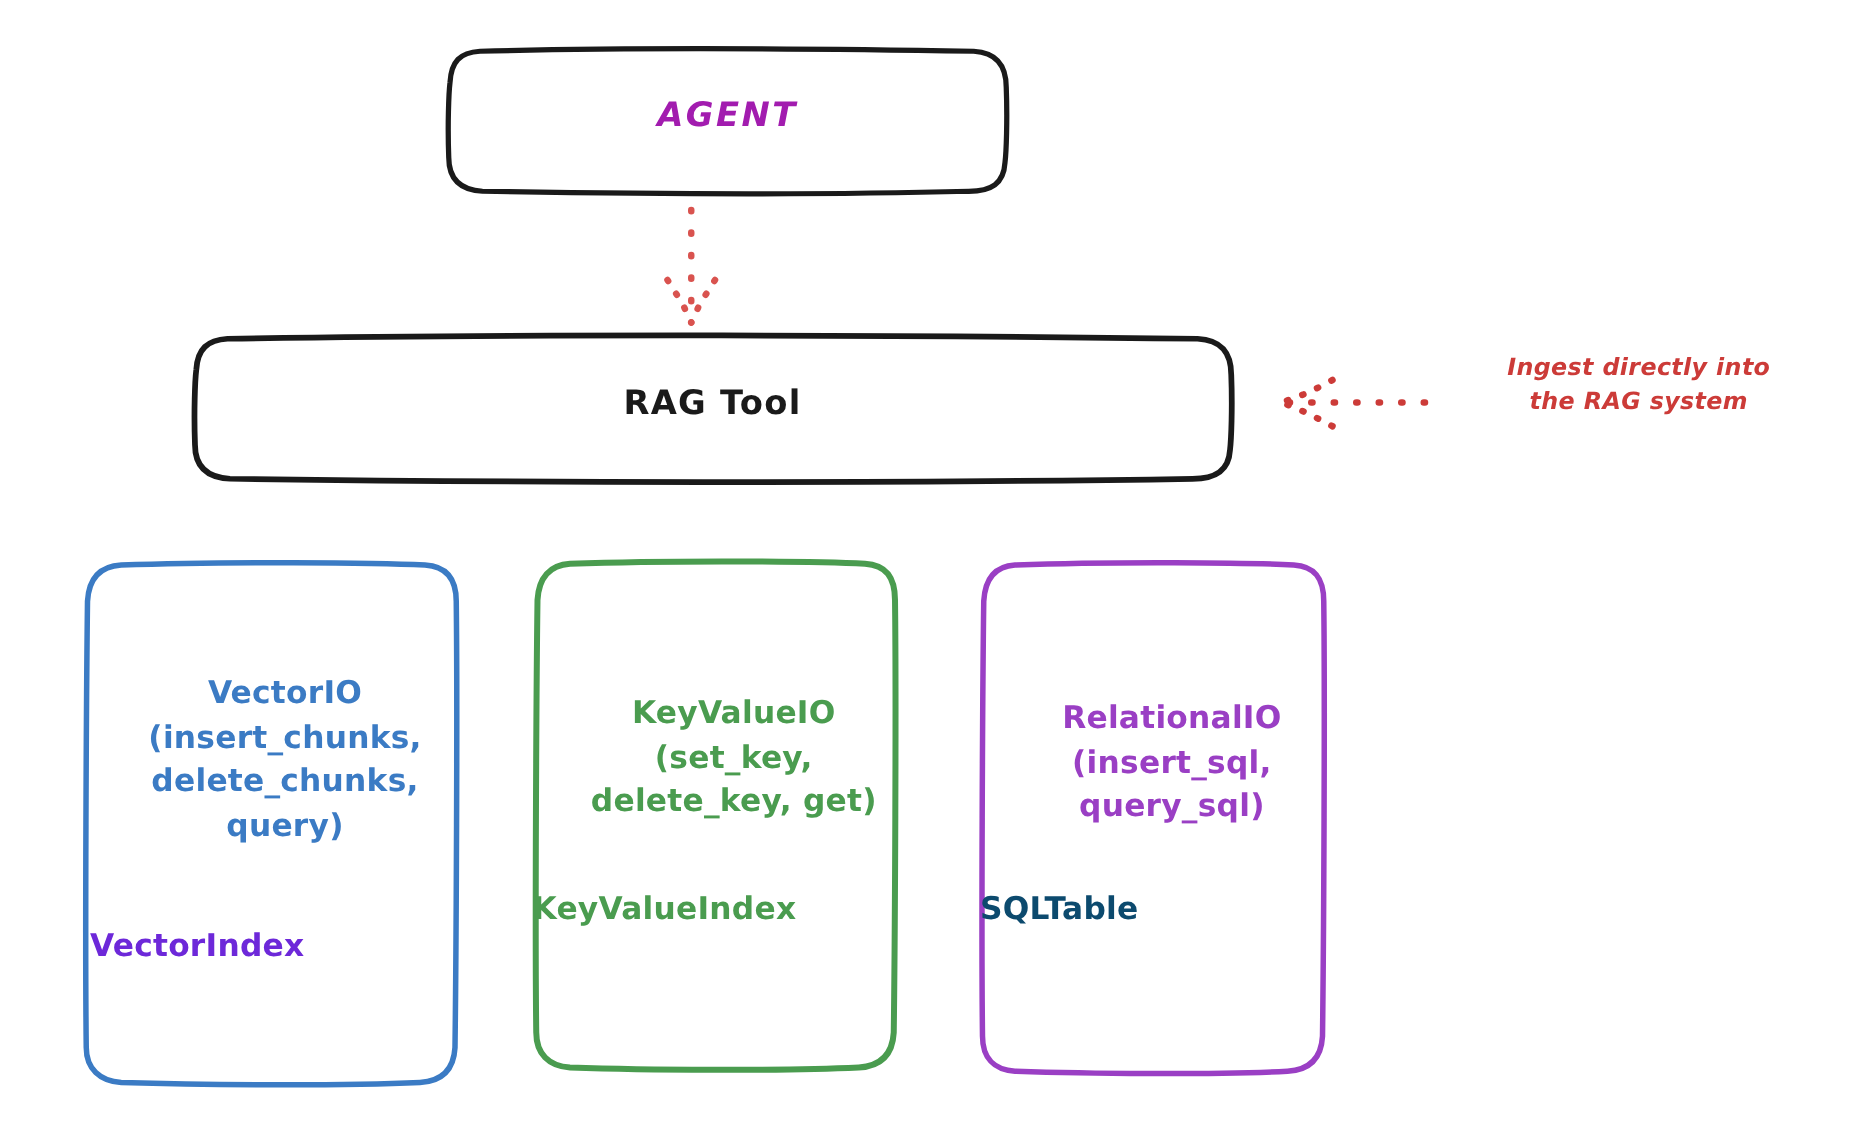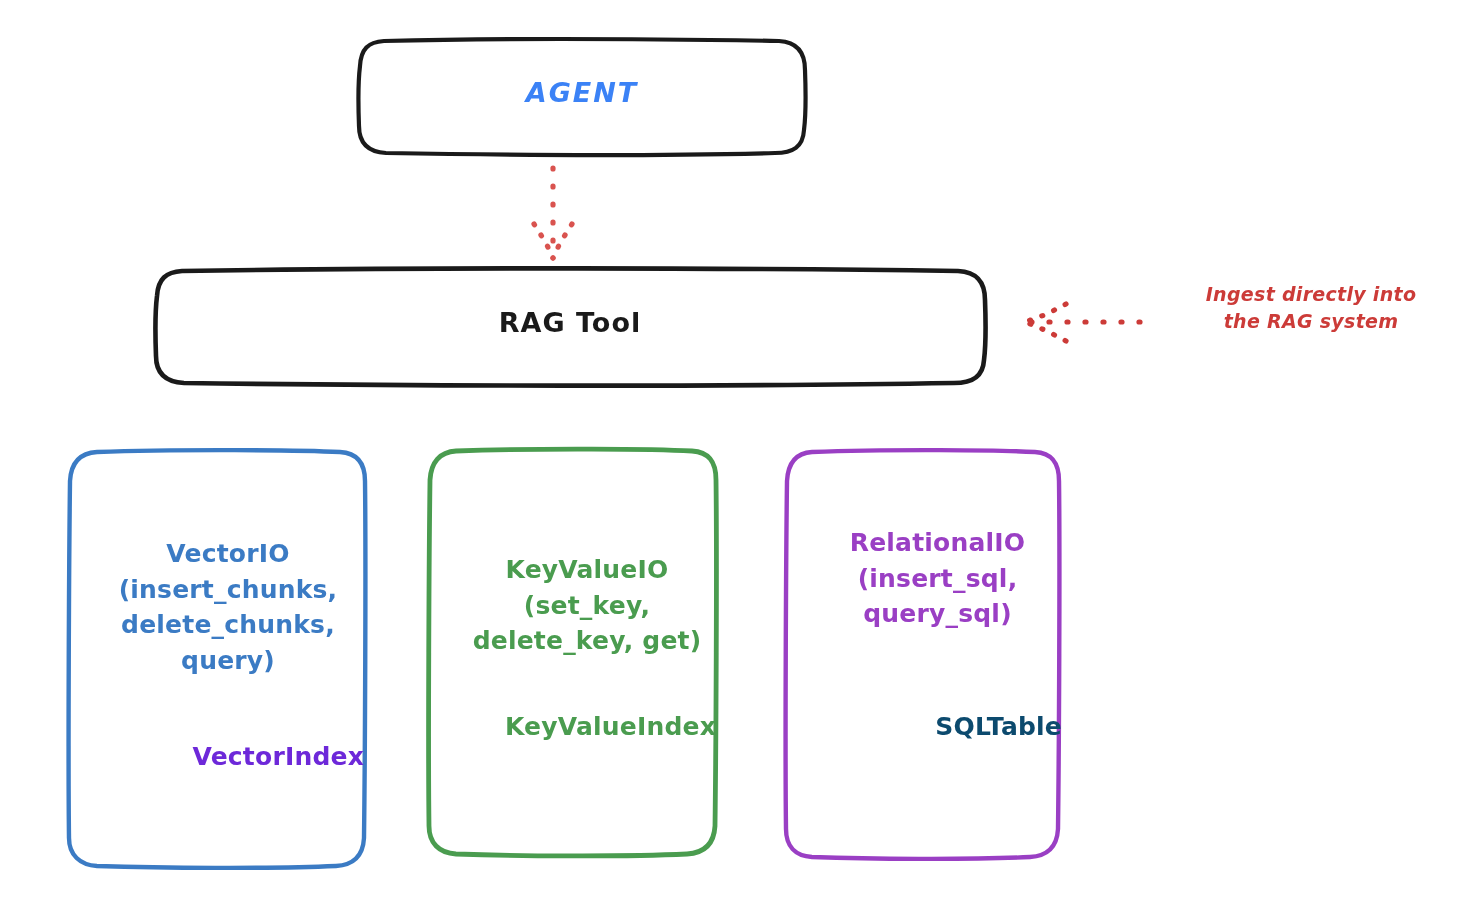--- a/index.html
+++ b/index.html
@@ -32,21 +32,21 @@
   }
   
   #agent-label {
     left: 358px;
     top: 75px;
     width: 448px;
     font-size: 27px;
     font-style: italic;
     font-weight: 700;
     letter-spacing: 2px;
-    color: #3b82f6;
+    color: #a21caf;
   }
   
   #rag-label {
     left: 155px;
     top: 305px;
     width: 830px;
     font-size: 27px;
     font-weight: 700;
     letter-spacing: 1px;
     color: #1a1a1a;
@@ -56,31 +56,31 @@
     text-align: center;
     white-space: pre-line;
     font-size: 25px;
     font-weight: 600;
     line-height: 1.42;
     letter-spacing: 0.2px;
     pointer-events: none;
   }
   .leaf-sub {
     position: absolute;
-    text-align: right;
+    text-align: left;
     font-size: 25px;
     font-weight: 600;
     letter-spacing: 0.2px;
     pointer-events: none;
   }
   #vector-api   { left: 72px;  top: 536px; width: 312px; color: #3b7bc4; }
   #vector-index { left: 72px;  top: 742px; width: 292px; color: #6d28d9; }
   #kv-api       { left: 426px; top: 552px; width: 290px; color: #4a9c4f; margin-left: 16px; }
   #kv-index     { left: 426px; top: 712px; width: 290px; color: #4a9c4f; }
-  #rel-api      { left: 784px; top: 525px; width: 307px; color: #9a3fc4; }
+  #rel-api      { left: 784px; top: 556px; width: 307px; color: #9a3fc4; }
   #rel-index    { left: 784px; top: 712px; width: 278px; color: #0c4a6e; }
 
   #annotation-text {
     position: absolute;
     left: 1146px;
     top: 281px;
     width: 330px;
     font-size: 19px;
     font-weight: 600;
     font-style: italic;

